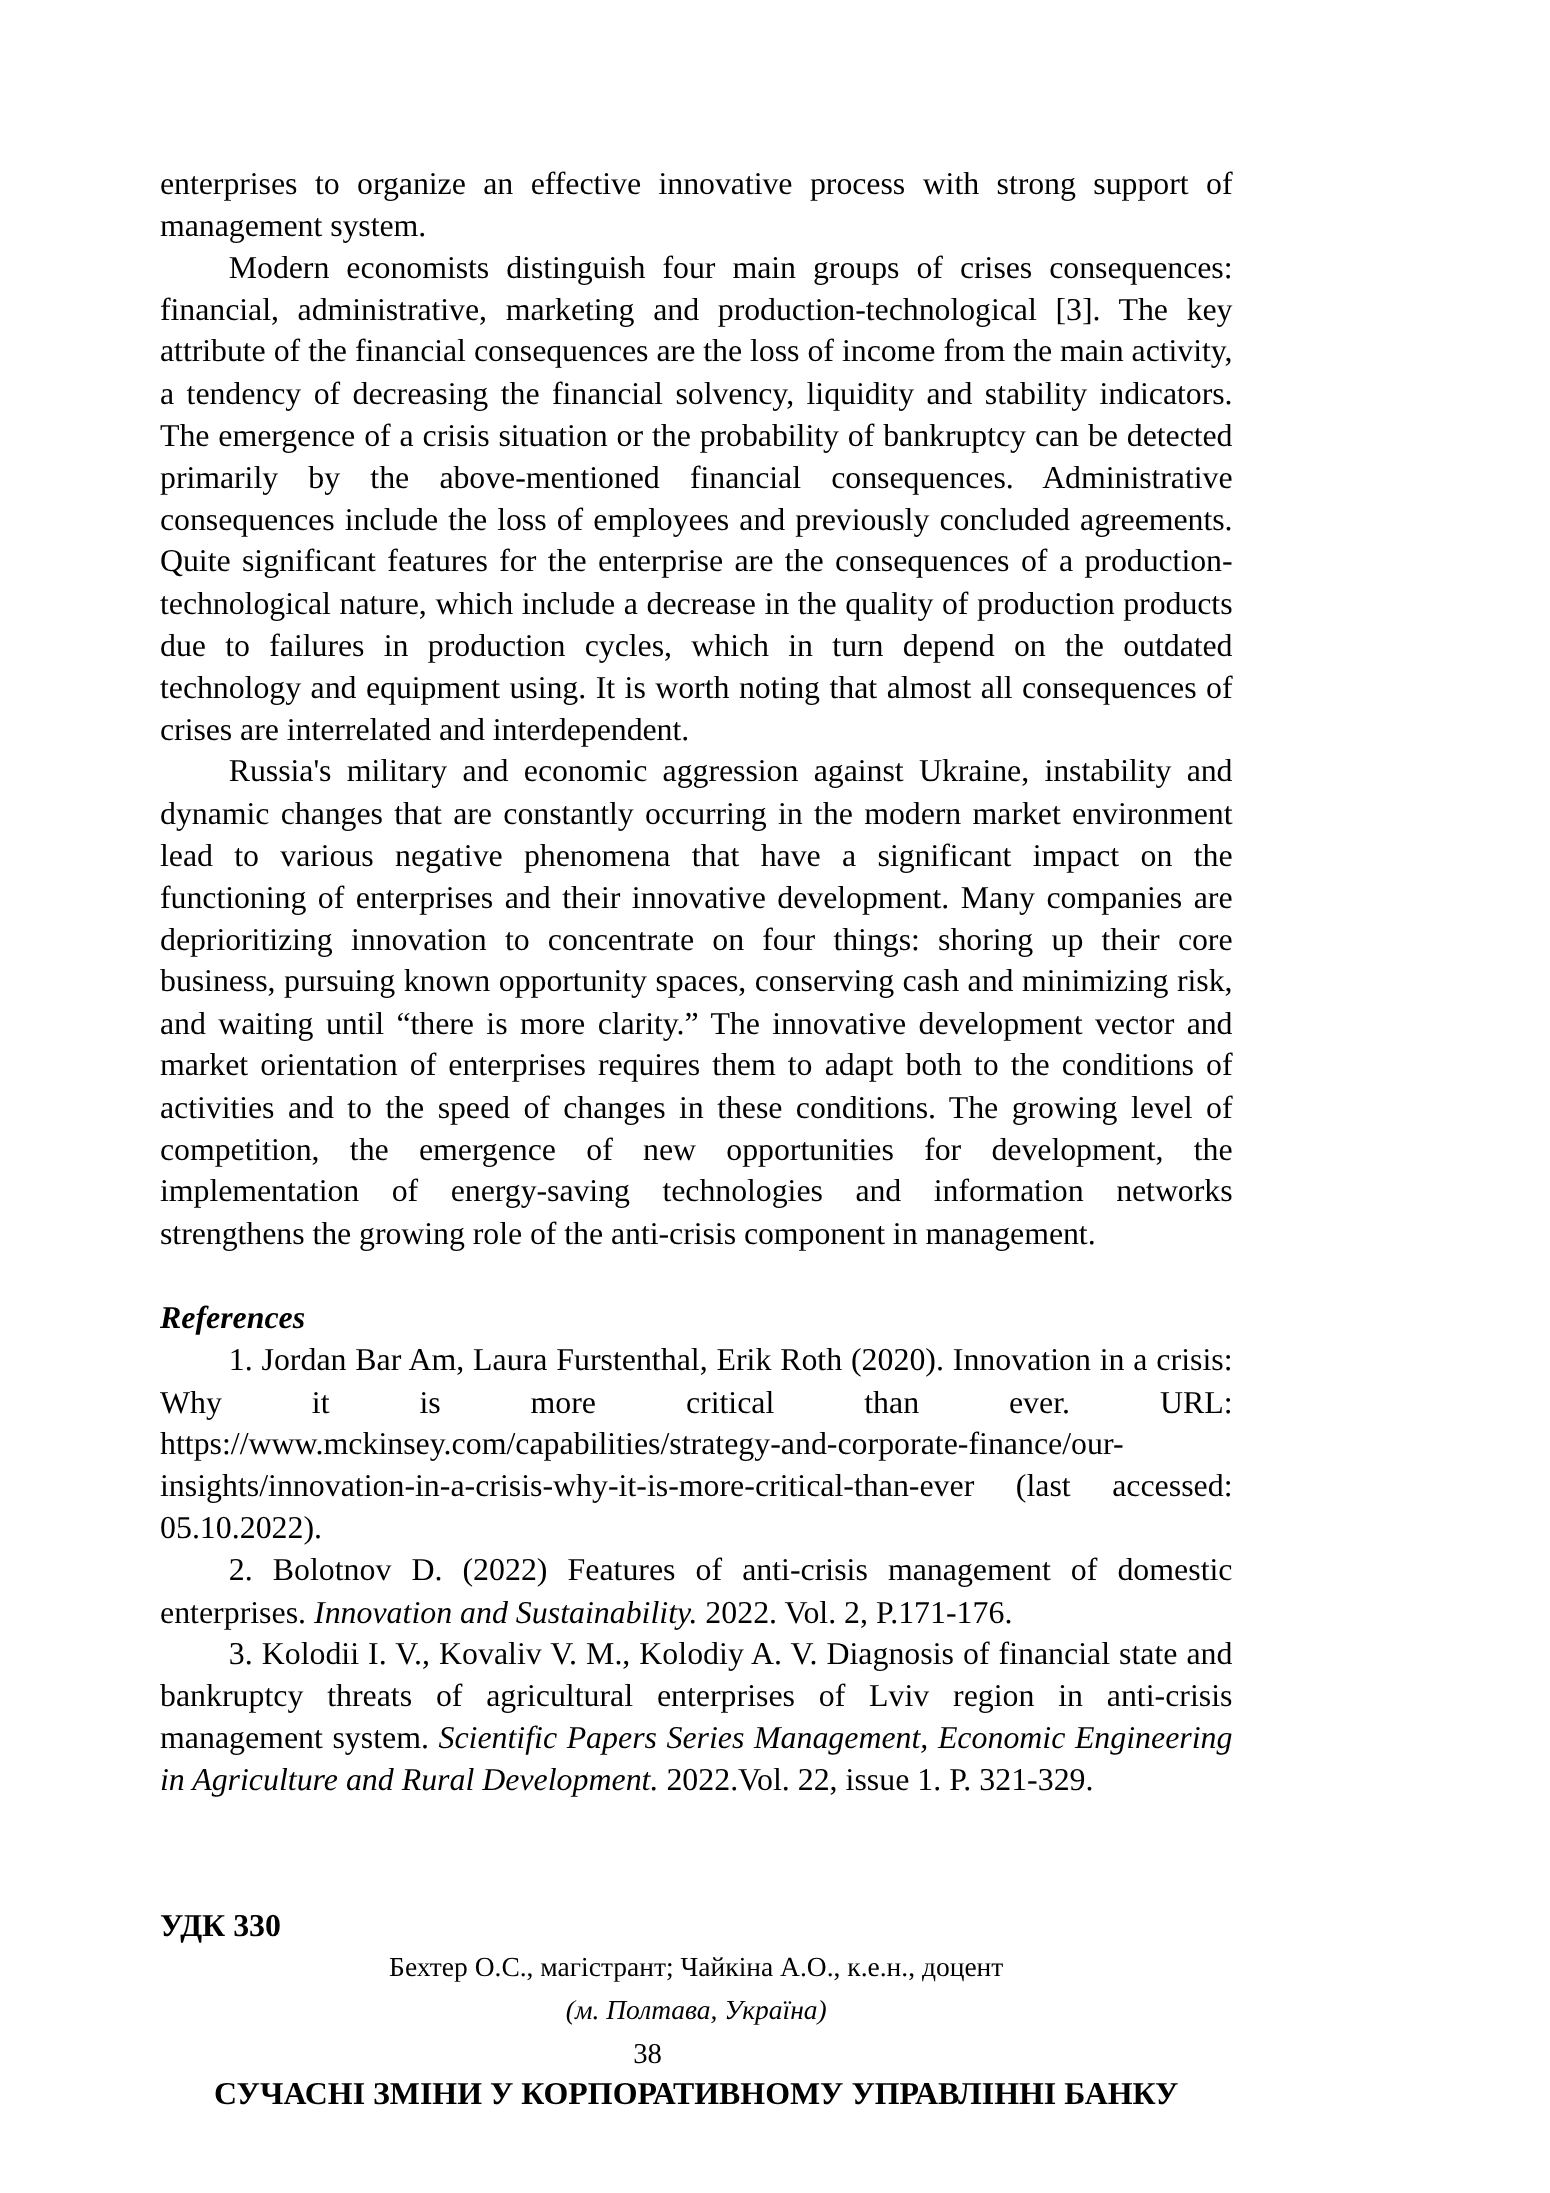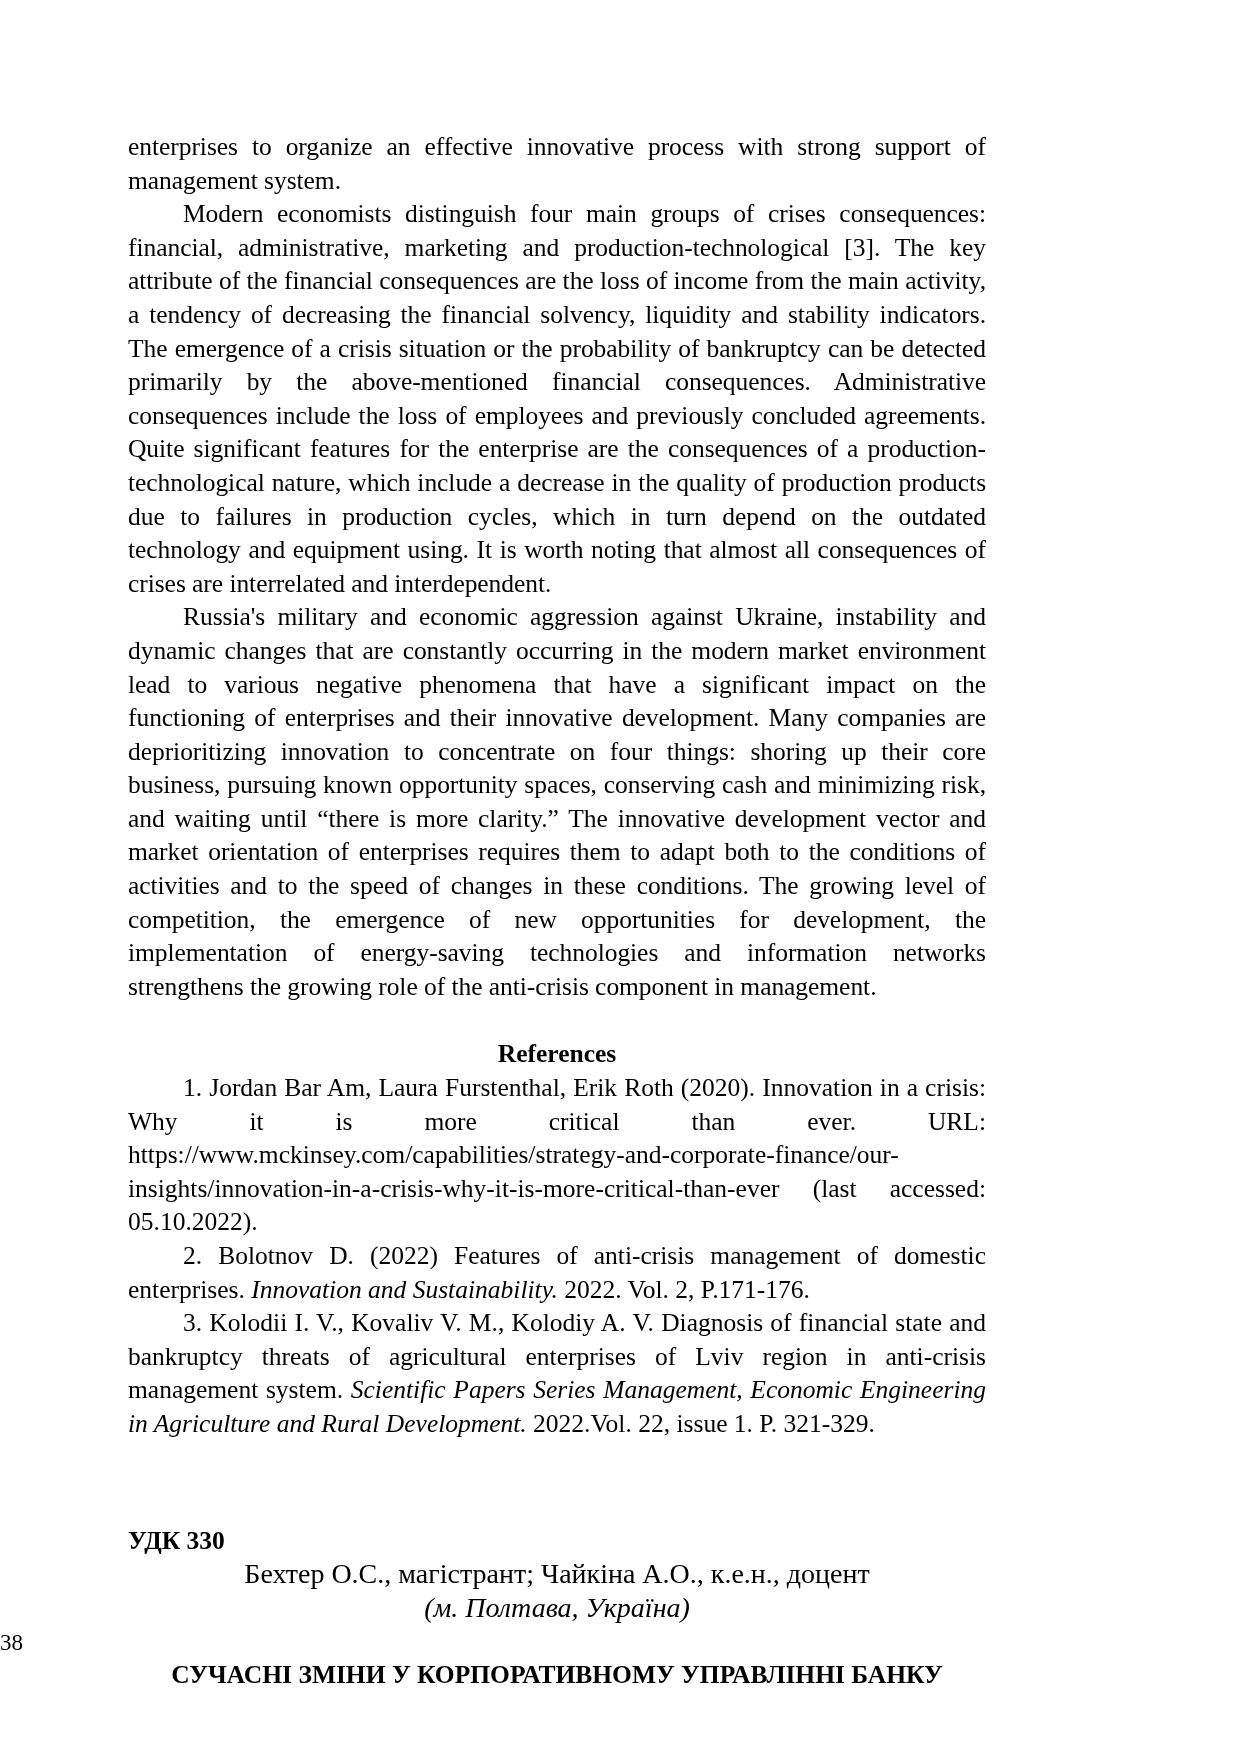--- a/index.html
+++ b/index.html
@@ -35,24 +35,24 @@
     line-height: 33.6px;
     letter-spacing: -0.05px;
     word-spacing: 0px;
     hyphens: none;
   }
   p.body-par.no-indent {
     text-indent: 0;
   }
   .refs-heading {
     margin: 0;
-    text-align: center;
     font-weight: bold;
     font-size: 25.5px;
     line-height: 33.6px;
+    font-style: italic;
   }
   p.ref-item {
     margin: 0;
     text-align: justify;
     text-indent: 55px;
     font-size: 25.5px;
     line-height: 33.6px;
     font-family: Liberation Serif, serif;
   }
   .blank-line {
@@ -61,38 +61,39 @@
   .udk {
     margin: 0;
     text-align: left;
     font-size: 25.5px;
     line-height: 33.6px;
     font-weight: bold;
   }
   .center-line {
     margin: 0;
     text-align: center;
-    font-size: 28px;
+    font-size: 22px;
     line-height: 33.6px;
   }
   .center-line.ital {
     font-style: italic;
   }
   .article-title {
     margin: 0;
     text-align: center;
     font-weight: bold;
     font-size: 25.5px;
     line-height: 33.6px;
   }
   .page-number {
     position: absolute;
     left: 0;
     right: 0;
     top: 1630px;
+    text-align: center;
     font-size: 23px;
   }
   i { font-style: italic; }
   .spacer-sm { height: 16px; }
   .spacer-md { height: 34px; }
 </style>
 </head>
 <body>
 
 <div class="page">

